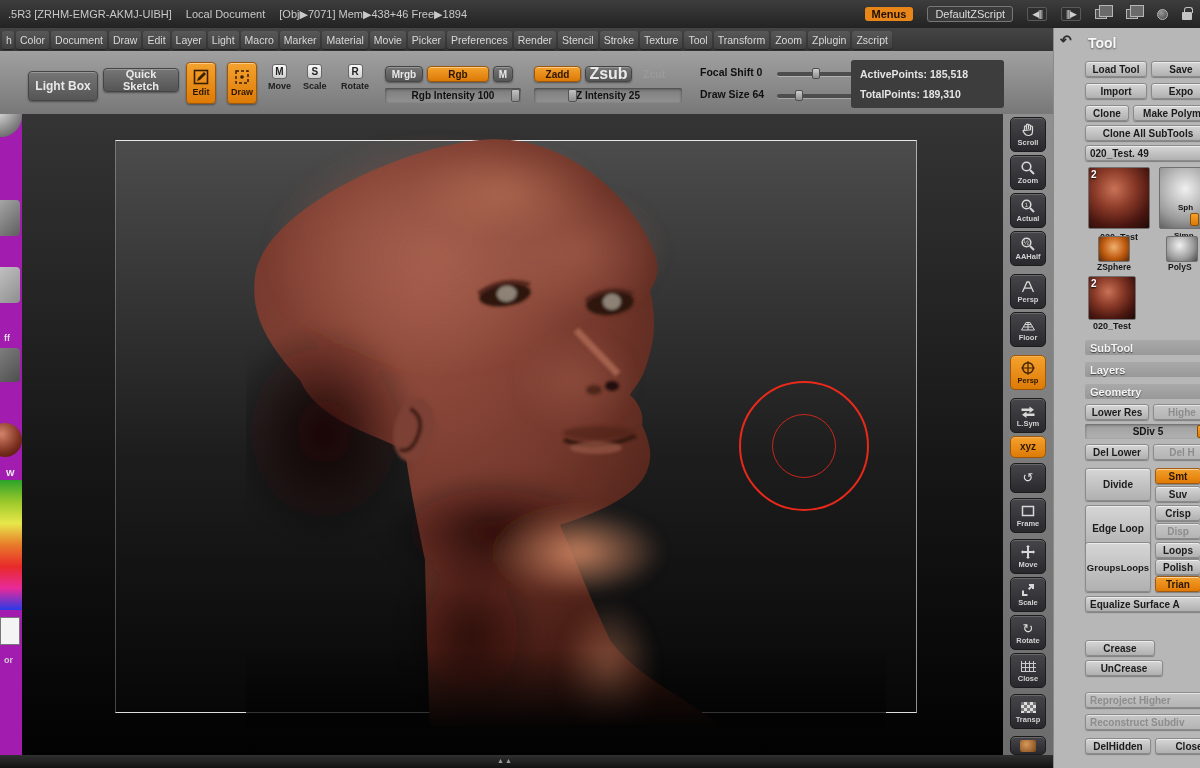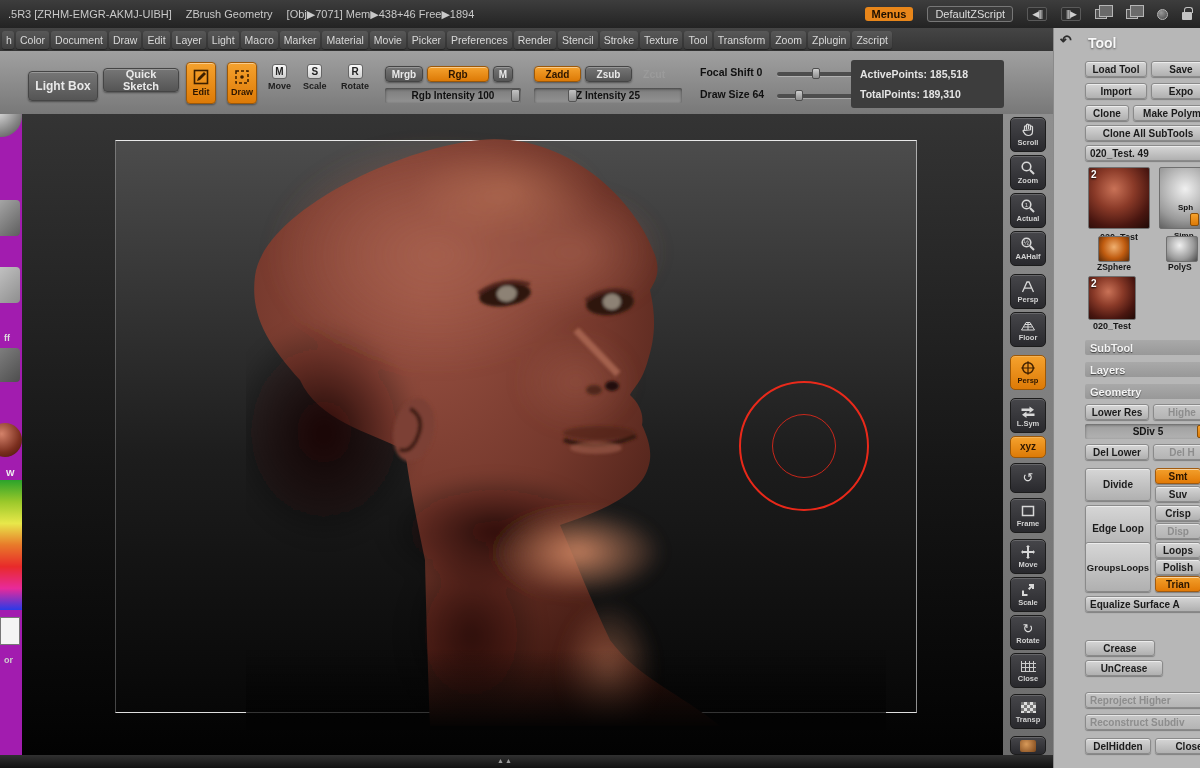--- a/index.html
+++ b/index.html
@@ -120,21 +120,21 @@
     background:linear-gradient(#303030,#121212); z-index:4; color:#9c9c9c; font-size:7px; }
   .resize-arrows { position:absolute; left:497px; top:2px; letter-spacing:1px; }
 </style>
 </head>
 <body>
 
 <div class="screen">
 
   <div class="titlebar">
     <span class="tseg">.5R3  [ZRHM-EMGR-AKMJ-UIBH]</span>
-    <span class="tseg">ZBrush  Geometry</span>
+    <span class="tseg">Local  Document</span>
     <span class="tseg">[Obj▶7071]  Mem▶438+46  Free▶1894</span>
     <span class="tbtn" style="margin-left:auto">Menus</span>
     <span class="tbtn2">DefaultZScript</span>
     <span class="navbtn">◀|||</span>
     <span class="navbtn">|||▶</span>
     <span class="winicon"></span>
     <span class="winicon"></span>
     <span class="circicon"></span>
     <span class="lockicon"></span>
   </div>
@@ -205,21 +205,21 @@
 
     <div class="gbtn" style="left:385px;top:15px;width:38px;height:16px;font-size:10px">Mrgb</div>
     <div class="obtn" style="left:427px;top:15px;width:62px;height:16px;font-size:10px">Rgb</div>
     <div class="gbtn" style="left:493px;top:15px;width:20px;height:16px;font-size:10px">M</div>
     <div class="tslider" style="left:385px;top:37px;width:136px">
       <span>Rgb Intensity 100</span>
       <span class="thandle" style="right:1px"></span>
     </div>
 
     <div class="obtn" style="left:534px;top:15px;width:47px;height:16px;font-size:10px">Zadd</div>
-    <div class="gbtn" style="left:585px;top:15px;width:47px;height:16px;font-size:10px">Zsub</div>
+    <div class="gbtn" style="left:585px;top:15px;width:47px;height:16px;font-size:16px">Zsub</div>
     <div class="minilabel" style="left:643px;top:17px;color:#9b9b9b">Zcut</div>
     <div class="tslider" style="left:534px;top:37px;width:148px">
       <span>Z Intensity 25</span>
       <span class="thandle" style="left:34px"></span>
     </div>
 
     <div class="minilabel" style="left:700px;top:15px">Focal Shift 0</div>
     <div class="minitrack" style="left:777px;top:21px;width:78px">
       <span class="minihandle" style="left:35px"></span>
     </div>

